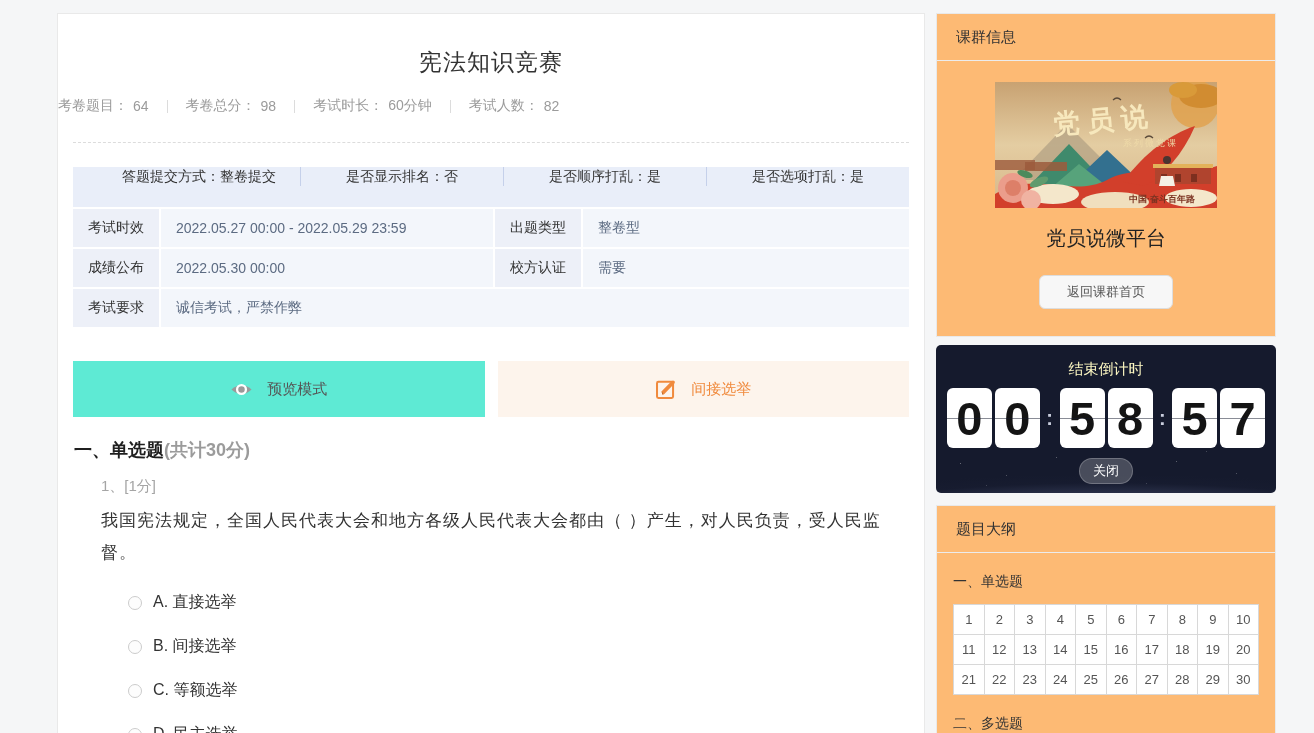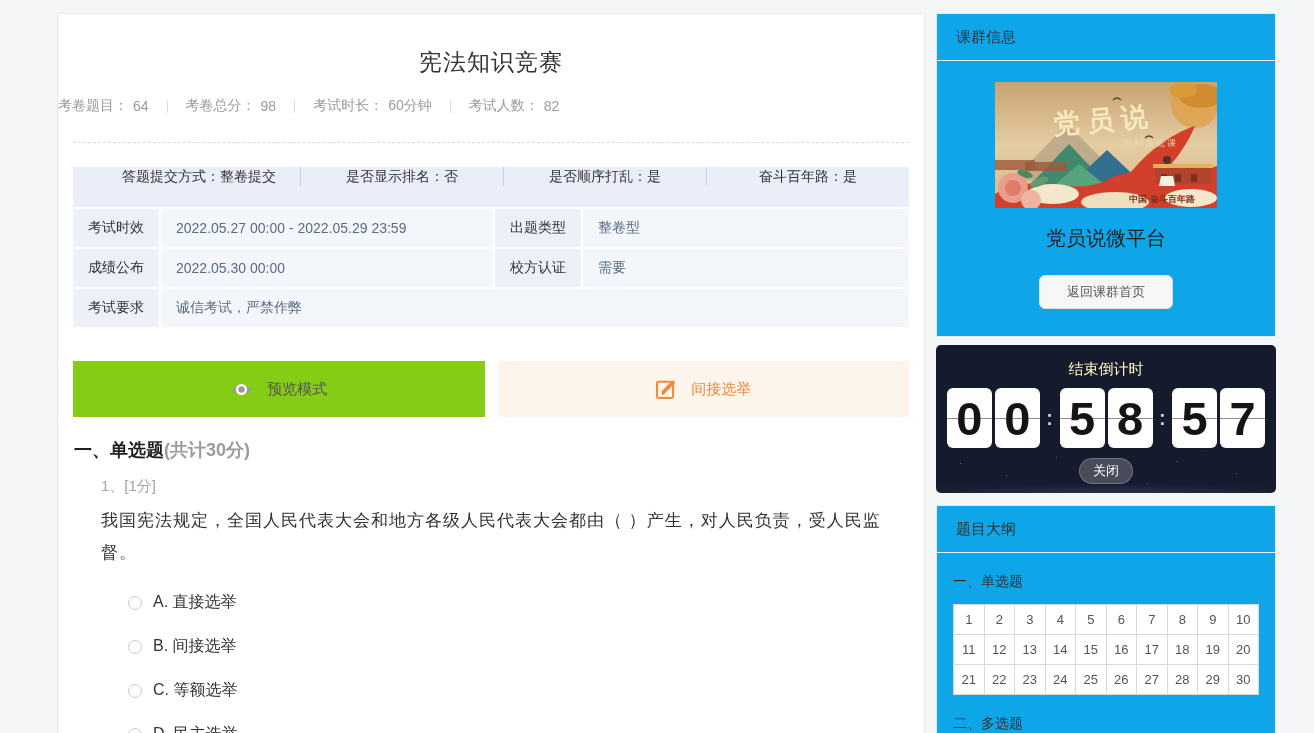--- a/index.html
+++ b/index.html
@@ -22,31 +22,31 @@
   .settings-cell:last-child{border-right:none;}
   .info-table{margin:2px 15px 0;}
   .info-row{display:flex;gap:2px;margin-top:2px;height:38px;}
   .cell{display:flex;align-items:center;font-size:14px;}
   .cell.label{width:86px;justify-content:center;background:#edf0f8;color:#333;flex:none;}
   .cell.value{background:#f3f6fb;color:#5c6b82;padding-left:15px;}
   .cell.v1{width:332px;flex:none;}
   .cell.grow{flex:1;}
   .actions{margin:34px 15px 0;display:flex;gap:13px;}
   .action-btn{flex:1;height:56px;border:none;display:flex;align-items:center;justify-content:center;gap:14px;font-size:15px;cursor:pointer;font-family:inherit;}
-  .btn-preview{background:#84cc16;color:#555;}
+  .btn-preview{background:#5eead4;color:#555;}
   .btn-simulate{background:#fdf4ec;color:#f08a3d;}
   .section-head{margin:21px 0 0 16px;font-size:18px;color:#1f1f1f;font-weight:700;}
   .score-note{color:#9b9b9b;}
   .q-head{margin:15px 0 0 43px;font-size:15px;color:#a5a5a5;}
   .q-text{margin:9px 0 0 43px;width:785px;font-size:17px;color:#333;line-height:32px;letter-spacing:1px;}
   .options{margin-top:3px;}
   .option{display:flex;align-items:center;gap:11px;margin:23px 0 0 70px;font-size:16px;color:#333;cursor:pointer;}
   .radio{width:14px;height:14px;border-radius:50%;border:1px solid #ccc;background:#fdfdfd;flex:none;}
   
-  .side-panel{position:absolute;left:936px;width:340px;background:#0ea5e9;border:1px solid #e9e9e9;}
+  .side-panel{position:absolute;left:936px;width:340px;background:#fdba74;border:1px solid #e9e9e9;}
   .course-panel{top:13px;height:324px;}
   .panel-header{height:47px;display:flex;align-items:center;padding-left:19px;font-size:15px;color:#333;border-bottom:1px solid #ececec;}
   .banner{display:block;margin:21px auto 0;width:222px;height:126px;}
   .course-name{margin-top:17px;text-align:center;font-size:20px;color:#222;}
   .back-btn{display:block;margin:23px auto 0;padding:7px 27px;background:#f7f7f7;border:1px solid #ddd;border-radius:6px;font-size:13px;color:#555;cursor:pointer;font-family:inherit;}
   .countdown-panel{top:345px;height:148px;background:#151a2d;border:none;border-radius:5px;overflow:hidden;}
   .cd-title{margin-top:15px;text-align:center;font-size:15px;color:#fef9c3;position:relative;z-index:2;}
   .clock{margin-top:9px;display:flex;justify-content:center;align-items:center;position:relative;z-index:2;}
   .flip{position:relative;width:45px;height:60px;margin:0 1.5px;background:#fff;border-radius:6px;display:flex;align-items:center;justify-content:center;font-size:47px;font-weight:600;color:#141414;}
   .flip::after{content:"";position:absolute;left:0;right:0;top:50%;height:1px;background:rgba(20,25,45,0.5);}
@@ -89,21 +89,21 @@
         <span>82</span>
       </span>
   </div>
 
   <div class="dashed-divider"></div>
 
   <div class="settings-bar">
     <div class="settings-cell">答题提交方式：整卷提交</div>
     <div class="settings-cell">是否显示排名：否</div>
     <div class="settings-cell">是否顺序打乱：是</div>
-    <div class="settings-cell">奋斗百年路：是</div>
+    <div class="settings-cell">是否选项打乱：是</div>
   </div>
 
   <div class="info-table">
     <div class="info-row">
       <div class="cell label">考试时效</div>
       <div class="cell value v1">2022.05.27 00:00 - 2022.05.29 23:59</div>
       <div class="cell label">出题类型</div>
       <div class="cell value grow">整卷型</div>
     </div>
     <div class="info-row">

